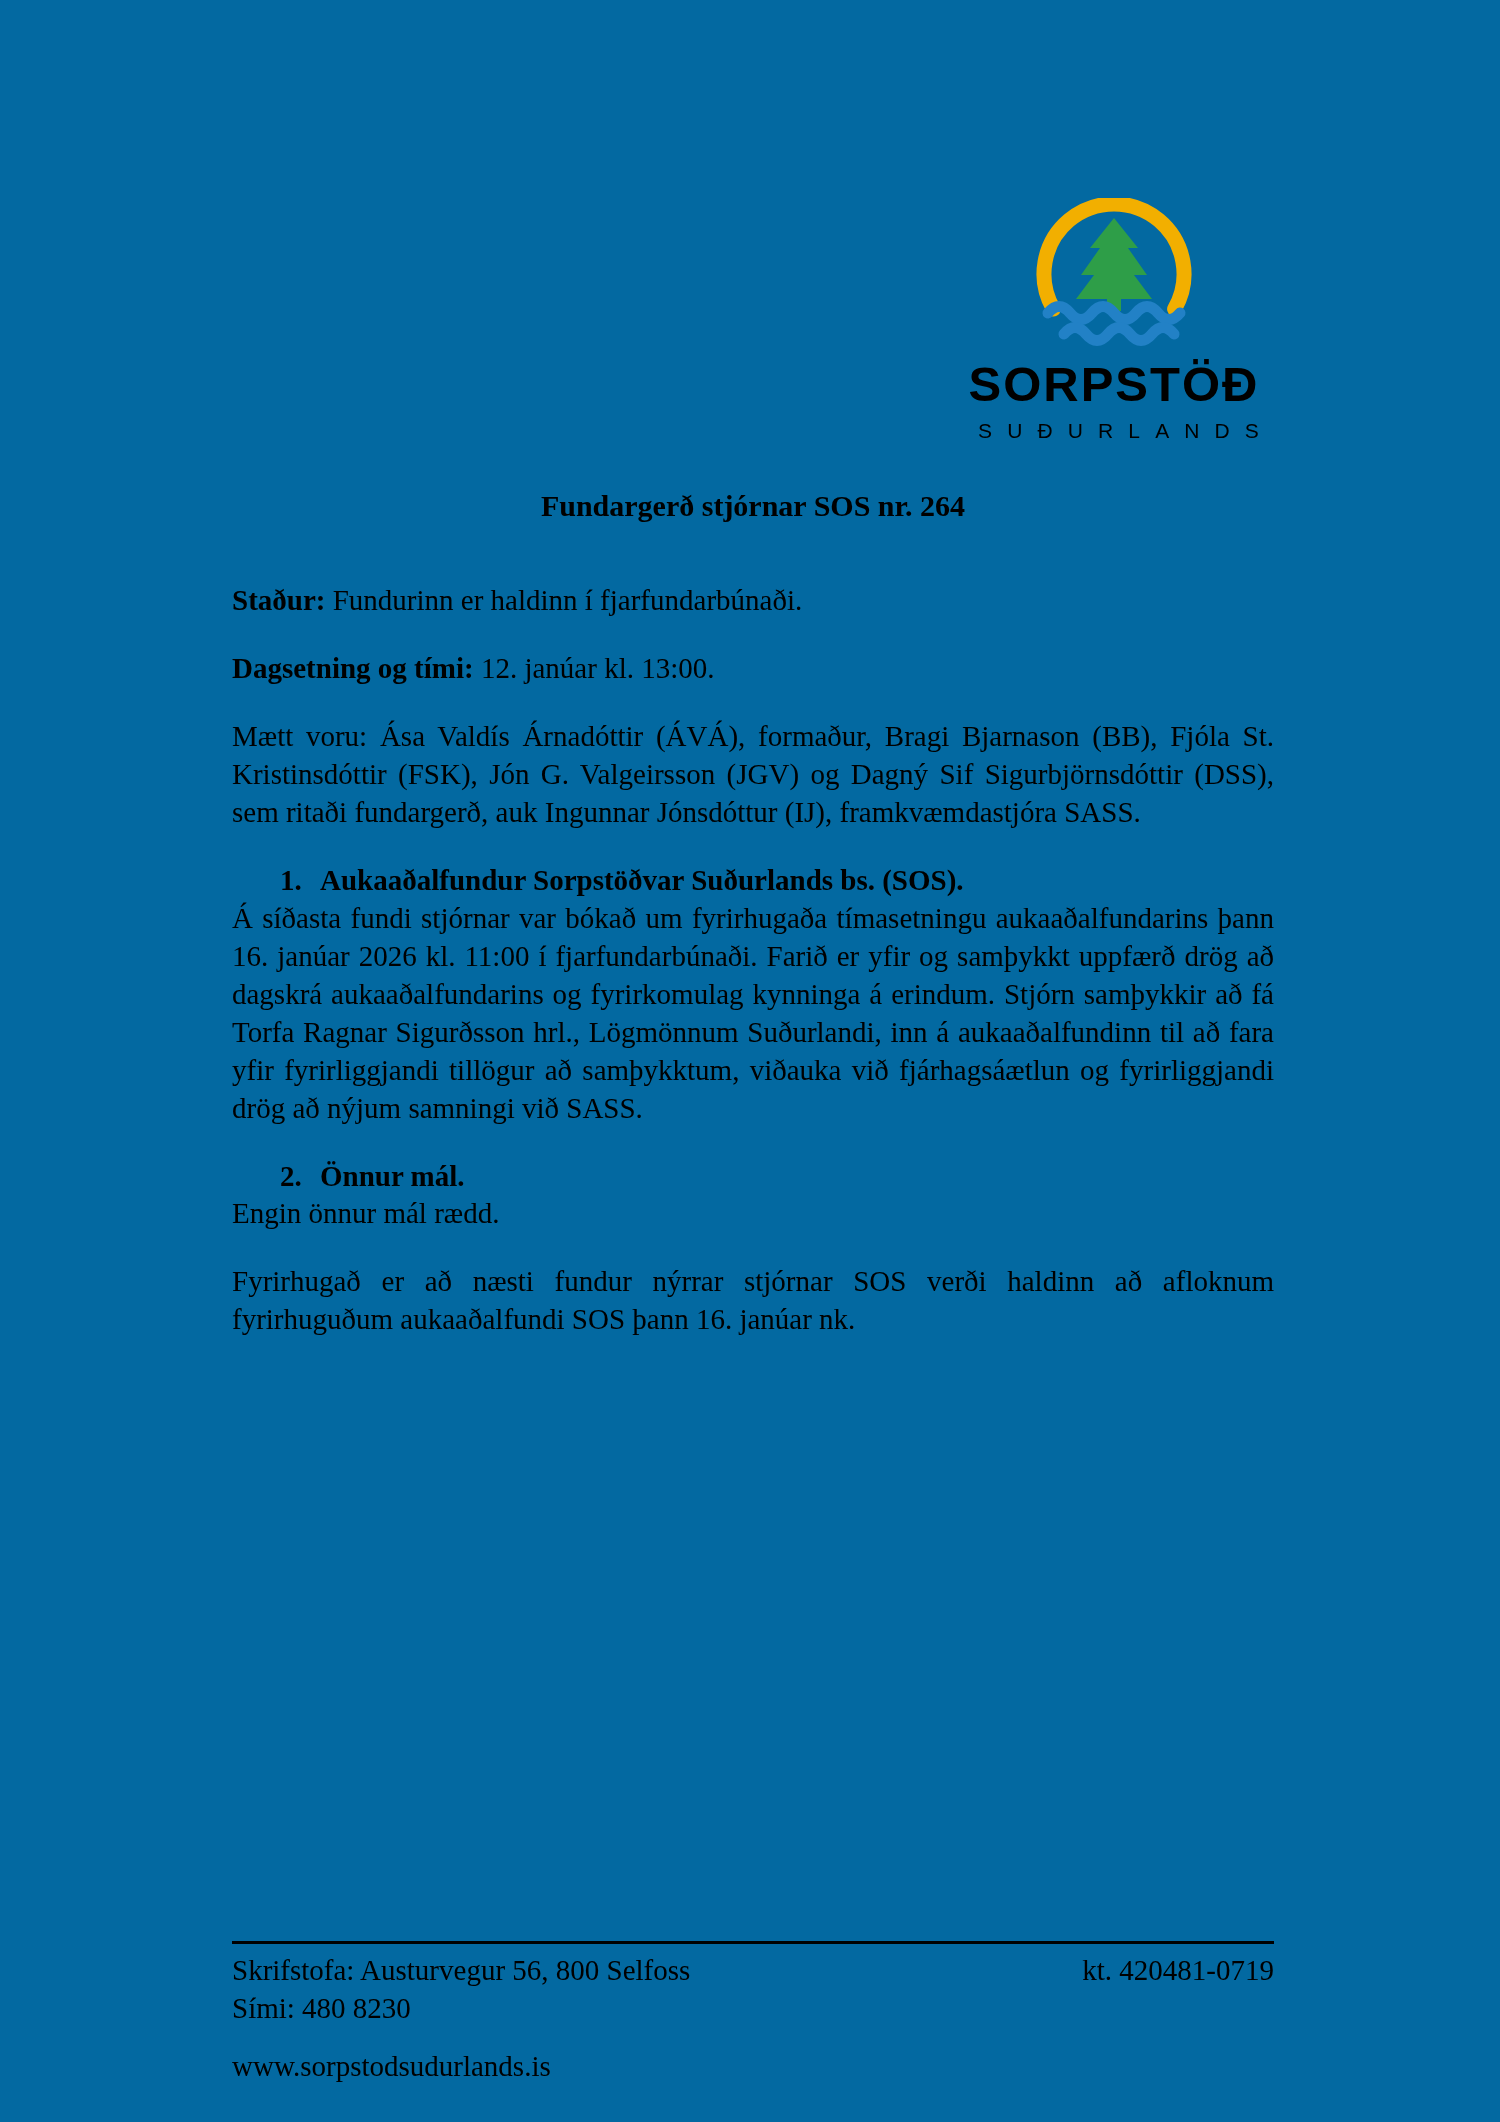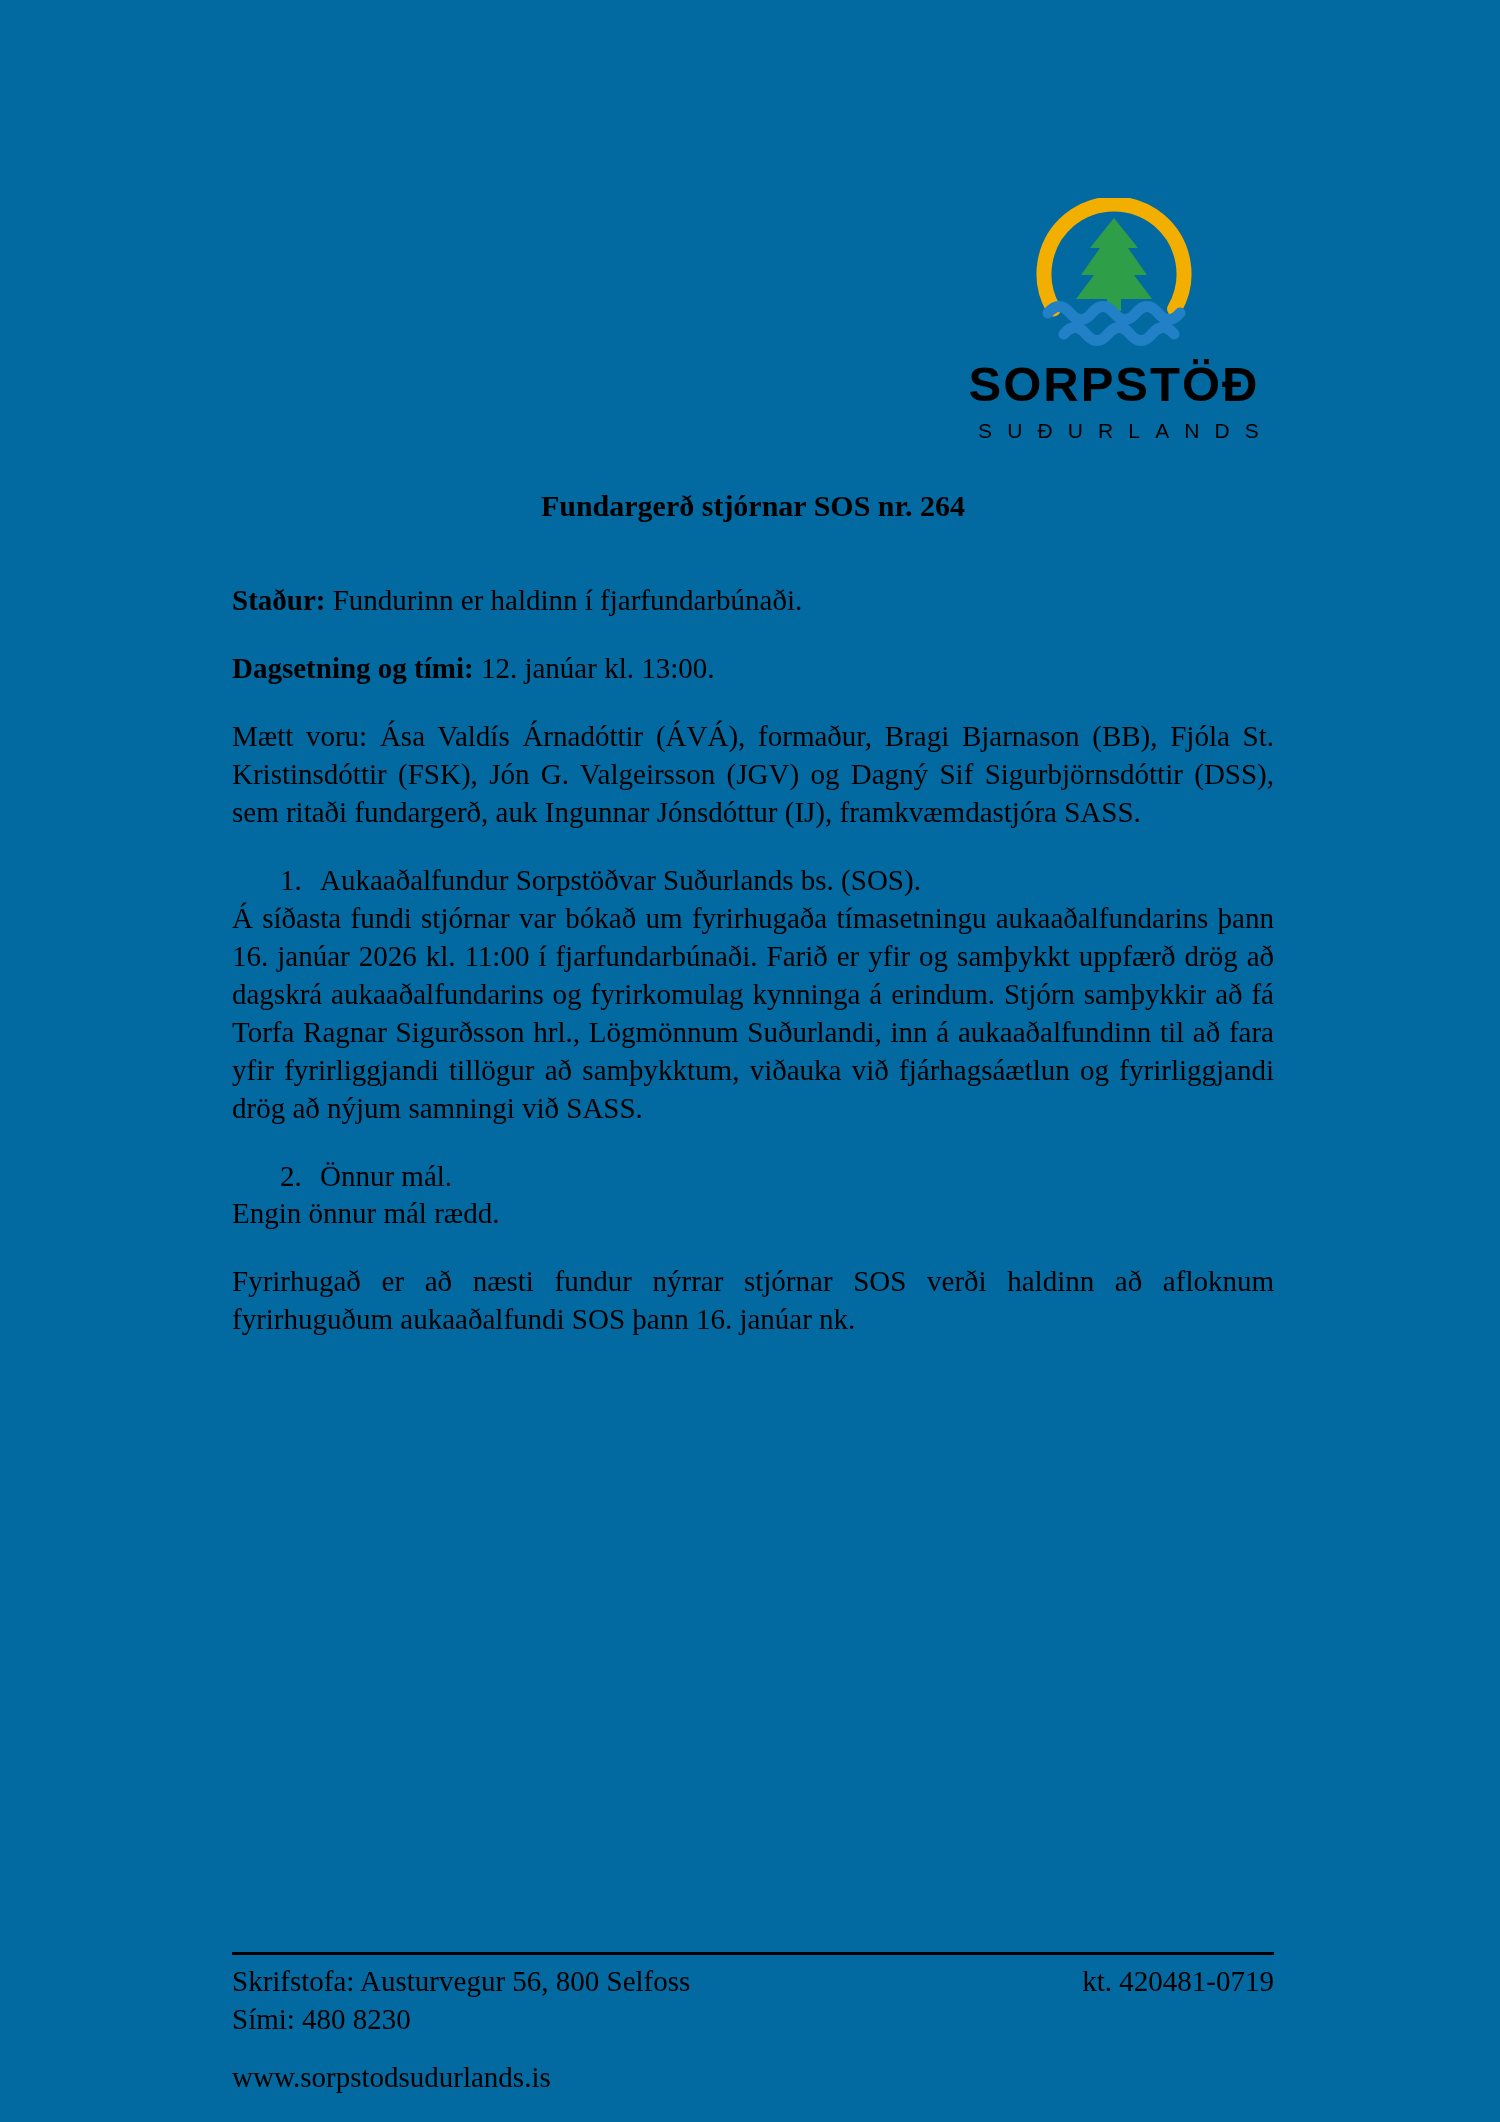--- a/index.html
+++ b/index.html
@@ -45,33 +45,33 @@
   
   .doc-title {
     text-align: center;
     font-weight: bold;
     font-size: 30px;
     margin-bottom: 56px;
   }
   p.para { margin-bottom: 30px; }
   p.justify { text-align: justify; }
   .section-head {
-    font-weight: normal;
+    font-weight: bold;
     padding-left: 48px;
   }
   .section-num {
     display: inline-block;
     width: 40px;
   }
   
   .footer {
     position: absolute;
     left: 232px;
     right: 226px;
-    bottom: 25px;
+    bottom: 36px;
     font-size: 29px;
   }
   .footer-rule {
     border: none;
     border-top: 3px solid #000000;
     margin-bottom: 8px;
   }
   .footer-row {
     display: flex;
     justify-content: space-between;

